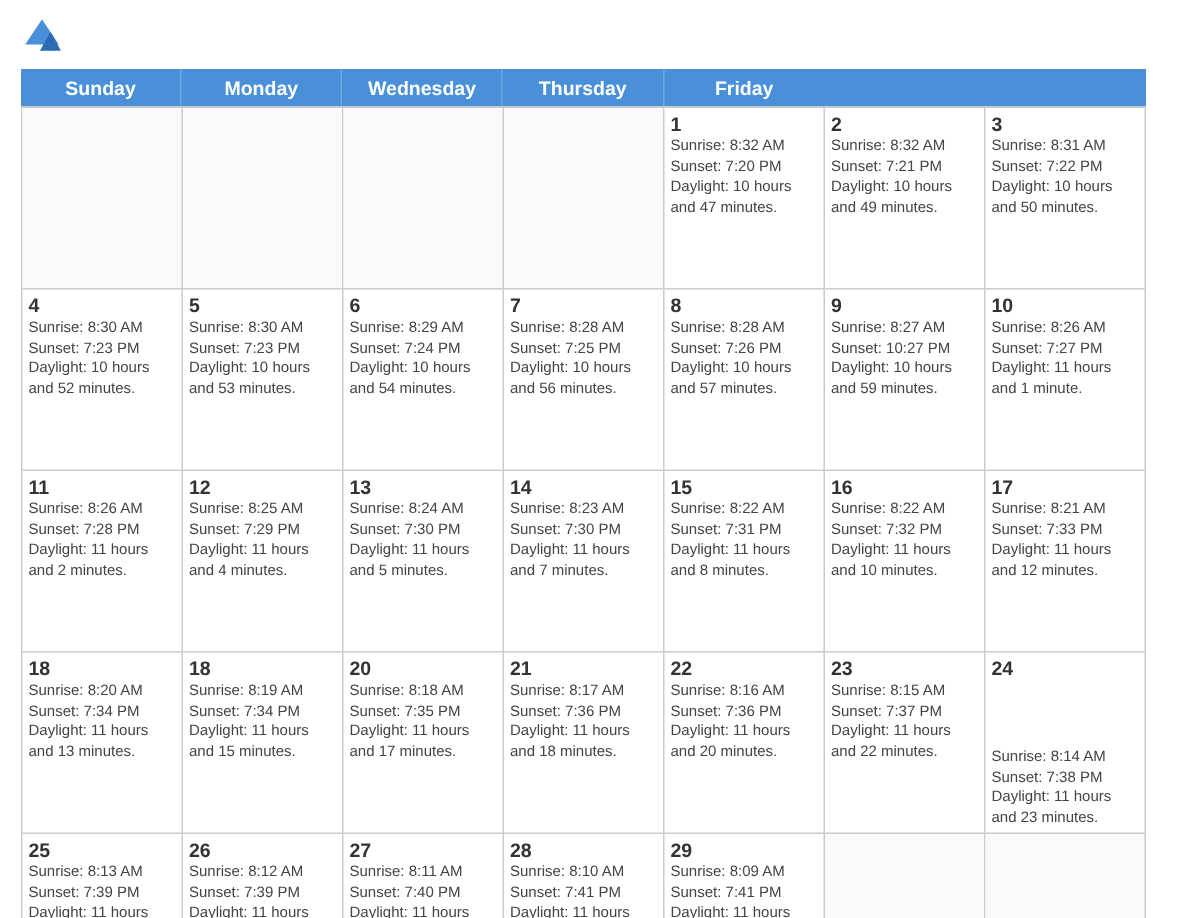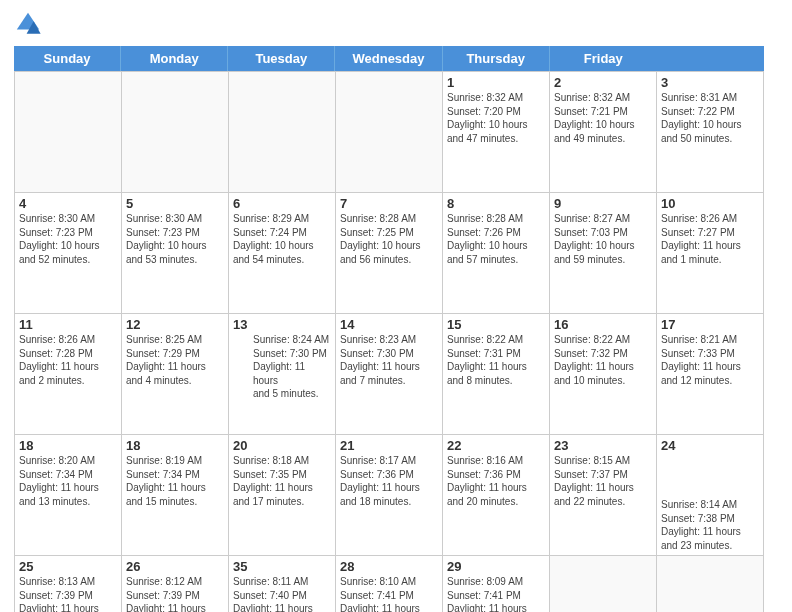--- a/index.html
+++ b/index.html
@@ -126,21 +126,20 @@
     <div class="title-block">
       <div class="month-title"></div>
       <div class="location"></div>
     </div>
   </div>
 
   <div class="calendar">
     <div class="cal-header" id="cal-header">
         <div class="cal-header-cell">Sunday</div>
         <div class="cal-header-cell">Monday</div>
-        <div class="cal-header-cell">Tuesday</div>
         <div class="cal-header-cell">Wednesday</div>
         <div class="cal-header-cell">Thursday</div>
         <div class="cal-header-cell">Friday</div>
       </div>
     <div class="cal-body" id="cal-body">
         <div class="cal-row">
           <div class="cal-cell empty"></div>
           <div class="cal-cell empty"></div>
           <div class="cal-cell empty"></div>
           <div class="cal-cell empty"></div>
@@ -198,21 +197,21 @@
           <div class="cal-cell">
             <span class="day-num">8</span>
             <div class="day-info" style="white-space: pre-line;">Sunrise: 8:28 AM
 Sunset: 7:26 PM
 Daylight: 10 hours
 and 57 minutes.</div>
           </div>
           <div class="cal-cell">
             <span class="day-num">9</span>
             <div class="day-info" style="white-space: pre-line;">Sunrise: 8:27 AM
-Sunset: 7:03 PM
+Sunset: 10:27 PM
 Daylight: 10 hours
 and 59 minutes.</div>
           </div>
           <div class="cal-cell">
             <span class="day-num">10</span>
             <div class="day-info" style="white-space: pre-line;">Sunrise: 8:26 AM
 Sunset: 7:27 PM
 Daylight: 11 hours
 and 1 minute.</div>
           </div>
@@ -227,21 +226,21 @@
           </div>
           <div class="cal-cell">
             <span class="day-num">12</span>
             <div class="day-info" style="white-space: pre-line;">Sunrise: 8:25 AM
 Sunset: 7:29 PM
 Daylight: 11 hours
 and 4 minutes.</div>
           </div>
           <div class="cal-cell">
             <span class="day-num">13</span>
-            <div class="day-info" style="white-space: pre-line; margin-left: 20px;">Sunrise: 8:24 AM
+            <div class="day-info" style="white-space: pre-line;">Sunrise: 8:24 AM
 Sunset: 7:30 PM
 Daylight: 11 hours
 and 5 minutes.</div>
           </div>
           <div class="cal-cell">
             <span class="day-num">14</span>
             <div class="day-info" style="white-space: pre-line;">Sunrise: 8:23 AM
 Sunset: 7:30 PM
 Daylight: 11 hours
 and 7 minutes.</div>
@@ -328,21 +327,21 @@
 and 25 minutes.</div>
           </div>
           <div class="cal-cell">
             <span class="day-num">26</span>
             <div class="day-info" style="white-space: pre-line;">Sunrise: 8:12 AM
 Sunset: 7:39 PM
 Daylight: 11 hours
 and 27 minutes.</div>
           </div>
           <div class="cal-cell">
-            <span class="day-num">35</span>
+            <span class="day-num">27</span>
             <div class="day-info" style="white-space: pre-line;">Sunrise: 8:11 AM
 Sunset: 7:40 PM
 Daylight: 11 hours
 and 28 minutes.</div>
           </div>
           <div class="cal-cell">
             <span class="day-num">28</span>
             <div class="day-info" style="white-space: pre-line;">Sunrise: 8:10 AM
 Sunset: 7:41 PM
 Daylight: 11 hours

